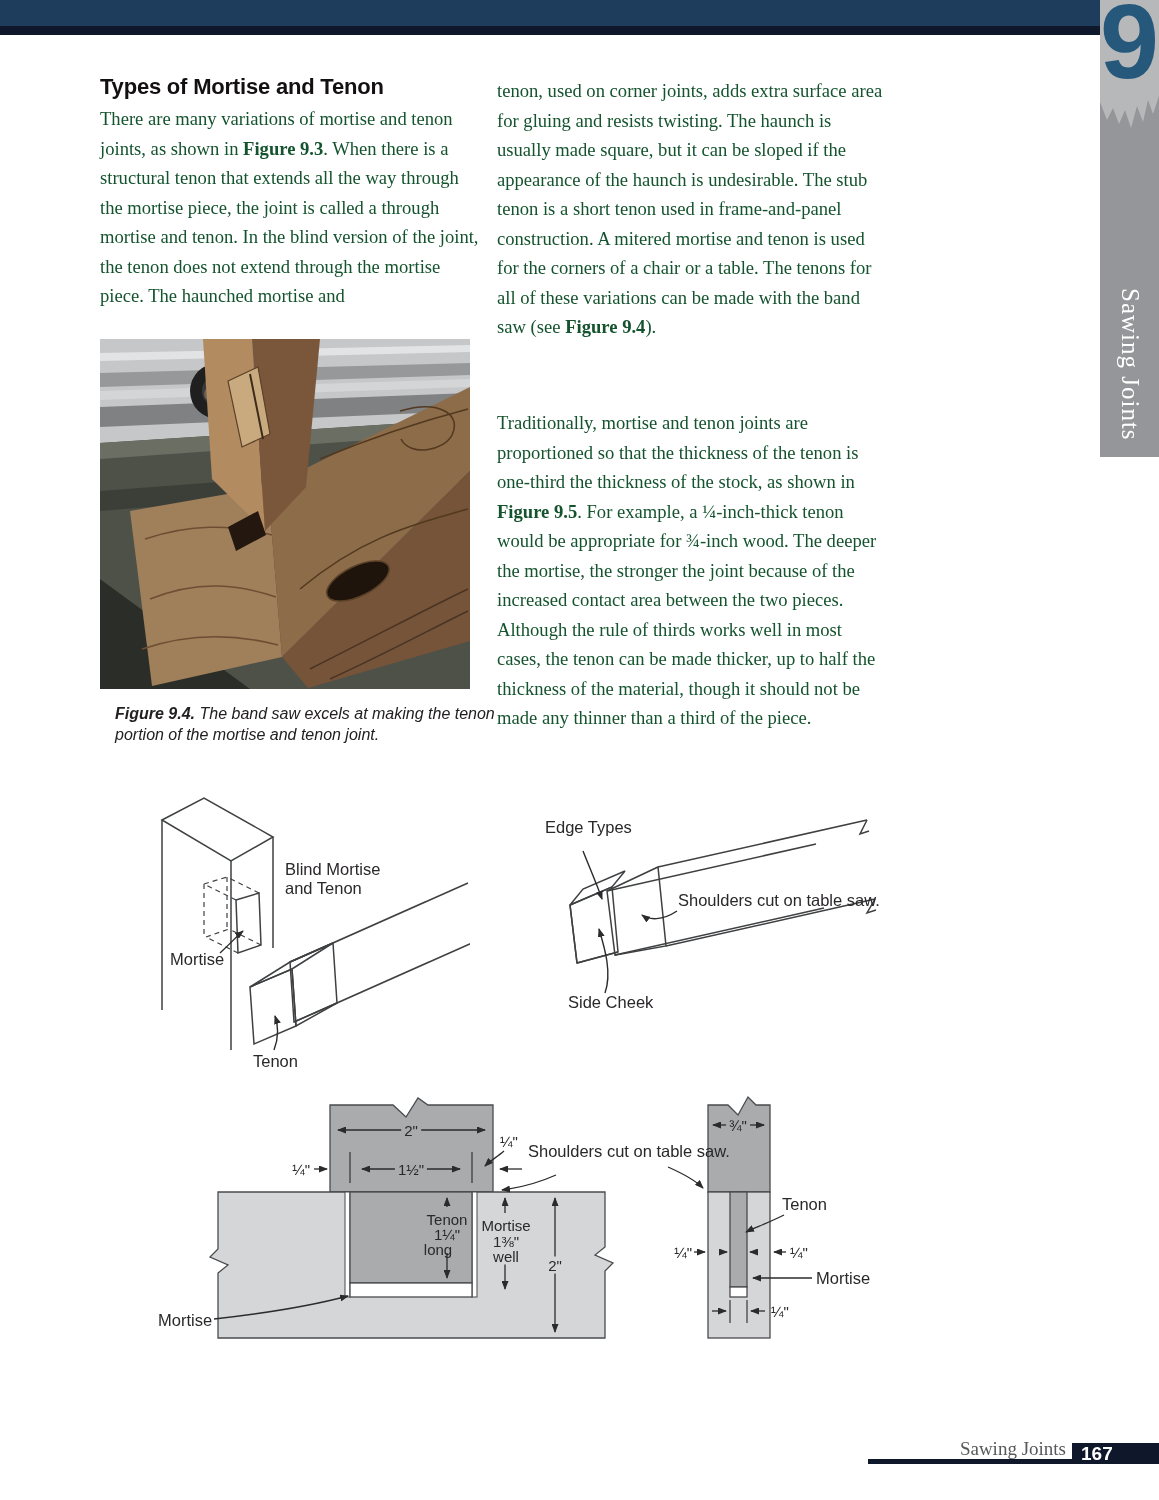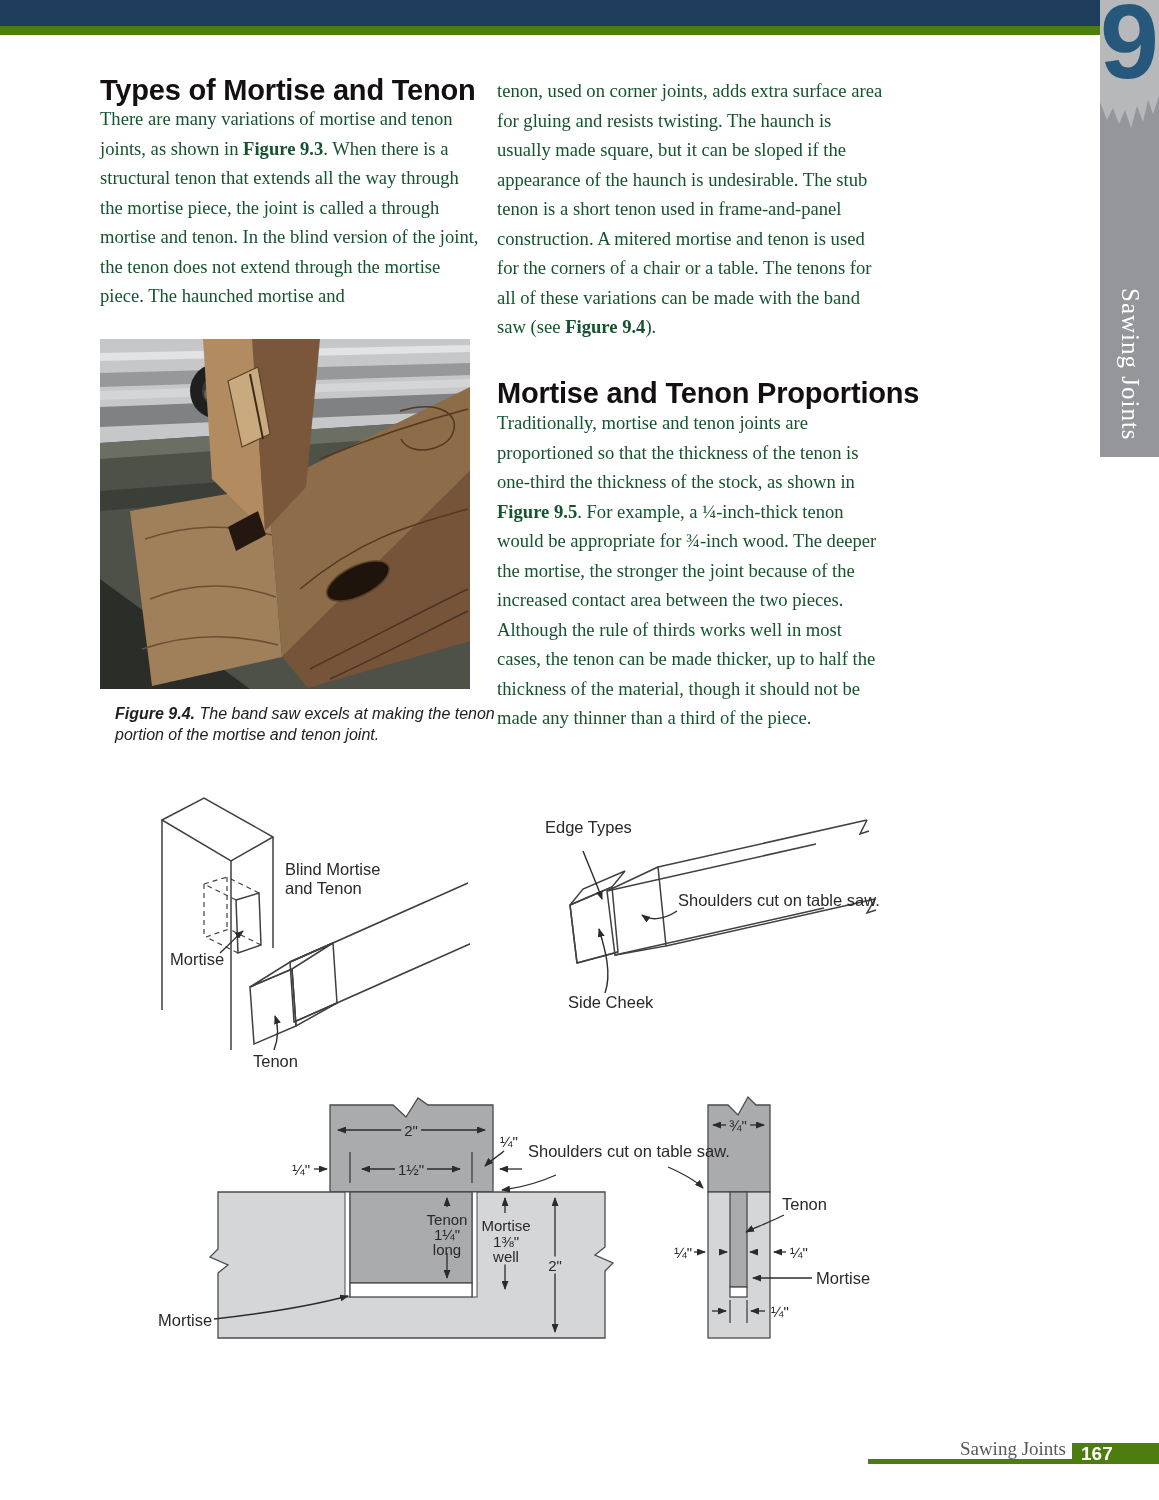--- a/index.html
+++ b/index.html
@@ -1,32 +1,32 @@
 <!DOCTYPE html>
 <html><head>
 <meta charset="utf-8">
 <style>
   html,body{margin:0;padding:0;background:#ffffff;}
   #page{position:relative;width:1159px;height:1500px;background:#fff;overflow:hidden;
         font-family:"Liberation Sans",sans-serif;color:#262223;}
   .abs{position:absolute;}
   .body-text{font-family:"Liberation Serif",serif;font-size:18.6px;line-height:29.5px;color:#14532d;text-align:left;margin:0;}
   .body-text .b{font-weight:bold;}
-  .heading{font-family:"Liberation Sans",sans-serif;font-weight:bold;font-size:29px;color:#141011;letter-spacing:-0.2px;margin:0;}
+  .heading{font-family:"Liberation Sans",sans-serif;font-weight:bold;font-size:22px;color:#141011;letter-spacing:-0.2px;margin:0;}
   .caption{font-family:"Liberation Sans",sans-serif;font-size:16px;line-height:21px;color:#232021;margin:0;}
   .caption .b{font-weight:bold;}
   .cap95{font-size:15.5px;line-height:21.5px;}
   .dlabel{font-family:"Liberation Sans",sans-serif;font-size:16.5px;line-height:19px;color:#2a282a;white-space:nowrap;}
   .dim{font-family:"Liberation Sans",sans-serif;font-size:15px;line-height:17px;color:#2a282a;white-space:nowrap;}
   .ctr{transform:translate(-50%,-50%);}
   .bgd{background:#a9abad;padding:0 3px;}
   .bgl{background:#d5d6d8;padding:0 3px;}
   svg{display:block;}
   .topbar{background:#1e3d5c;}
-  .redbar{background:#4d7c0f;}
+  .redbar{background:#0f172a;}
   .tab{background:#949699;}
   .chapnum{font-family:"Liberation Sans",sans-serif;font-weight:bold;font-size:106px;color:#26587c;line-height:1;}
   .vtitle{writing-mode:vertical-rl;font-family:"Liberation Serif",serif;font-size:25px;color:#ffffff;letter-spacing:1px;white-space:nowrap;}
   .footer-sec{font-family:"Liberation Serif",serif;font-size:19px;color:#57585a;}
   .pagenum{font-family:"Liberation Sans",sans-serif;font-weight:bold;font-size:19px;color:#ffffff;}
 </style>
 </head>
 <body>
 
 <div id="page">
@@ -79,21 +79,20 @@
         <polygon points="152,0 220,0 206,148 165,192" fill="#7a573b"></polygon>
         <polygon points="128,42 158,28 170,95 142,108" fill="#c9a97e" stroke="#5a4028" stroke-width="1.2"></polygon>
         <line x1="150" y1="35" x2="163" y2="100" stroke="#3c2b1c" stroke-width="2"></line>
         <polygon points="128,188 158,172 166,196 136,212" fill="#231710"></polygon>
       </g>
     </svg>
   </div>
   <p class="abs caption" style="left:115px;top:703px;width:380px;font-style:italic;"><span class="b">Figure 9.4.</span><span> The band saw excels at making the tenon portion of the mortise and tenon joint.</span></p>
 
   <p class="abs body-text" style="left:497px;top:76px;width:392px;"><span>tenon, used on corner joints, adds extra surface area for gluing and resists twisting. The haunch is usually made square, but it can be sloped if the appearance of the haunch is undesirable. The stub tenon is a short tenon used in frame-and-panel construction. A mitered mortise and tenon is used for the corners of a chair or a table. The tenons for all of these variations can be made with the band saw (see </span><span class="b">Figure 9.4</span><span>).</span></p>
-  <h2 class="abs heading" style="left:497px;top:377px;">Mortise and Tenon Proportions</h2>
   <p class="abs body-text" style="left:497px;top:408px;width:392px;"><span>Traditionally, mortise and tenon joints are proportioned so that the thickness of the tenon is one-third the thickness of the stock, as shown in </span><span class="b">Figure 9.5</span><span>. For example, a ¼-inch-thick tenon would be appropriate for ¾-inch wood. The deeper the mortise, the stronger the joint because of the increased contact area between the two pieces. Although the rule of thirds works well in most cases, the tenon can be made thicker, up to half the thickness of the material, though it should not be made any thinner than a third of the piece.</span></p>
 
 
   <div class="abs" style="left:140px;top:790px;width:330px;height:300px;">
     <svg width="330" height="300" viewBox="0 0 330 300">
       <defs>
         <marker id="ar1" markerWidth="9" markerHeight="7" refX="8" refY="3.5" orient="auto" markerUnits="userSpaceOnUse">
           <path d="M0,0 L9,3.5 L0,7 Z" fill="#2b2b2c"></path>
         </marker>
       </defs>
@@ -194,21 +193,21 @@
       </g>
     </svg>
 
     <div class="abs dim bgd ctr" style="left:263px;top:35px;">2"</div>
     <div class="abs dim" style="left:128px;top:66px;width:34px;text-align:right;">¼"</div>
     <div class="abs dim bgd ctr" style="left:263px;top:74px;">1½"</div>
     <div class="abs dim" style="left:352px;top:38px;">¼"</div>
     <div class="abs dlabel" style="left:380px;top:47px;">Shoulders cut on table saw.</div>
     <div class="abs dim ctr" style="left:299px;top:124px;">Tenon</div>
     <div class="abs dim ctr" style="left:299px;top:139px;">1¼"</div>
-    <div class="abs dim ctr" style="left:299px;top:154px;">long</div>
+    <div class="abs dim ctr" style="left:290px;top:154px;">long</div>
     <div class="abs dim bgl ctr" style="left:358px;top:130px;">Mortise</div>
     <div class="abs dim bgl ctr" style="left:358px;top:146px;">1⅜"</div>
     <div class="abs dim bgl ctr" style="left:358px;top:161px;">well</div>
     <div class="abs dim bgl ctr" style="left:407px;top:170px;">2"</div>
     <div class="abs dlabel" style="left:10px;top:216px;">Mortise</div>
 
     <div class="abs dim bgd ctr" style="left:590px;top:30px;">¾"</div>
     <div class="abs dlabel" style="left:634px;top:100px;">Tenon</div>
     <div class="abs dim" style="left:516px;top:149px;width:28px;text-align:right;">¼"</div>
     <div class="abs dim" style="left:642px;top:149px;">¼"</div>

